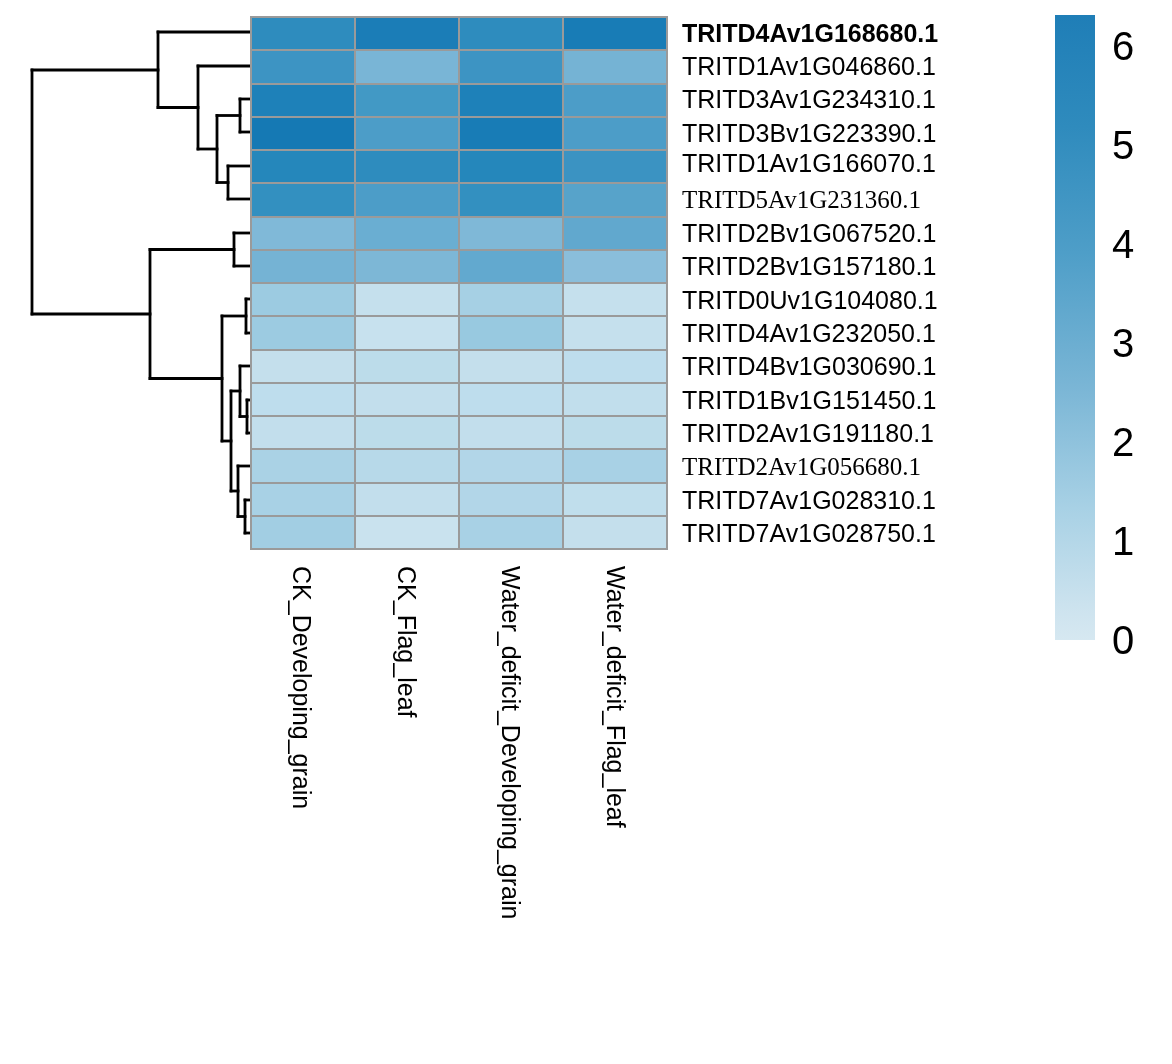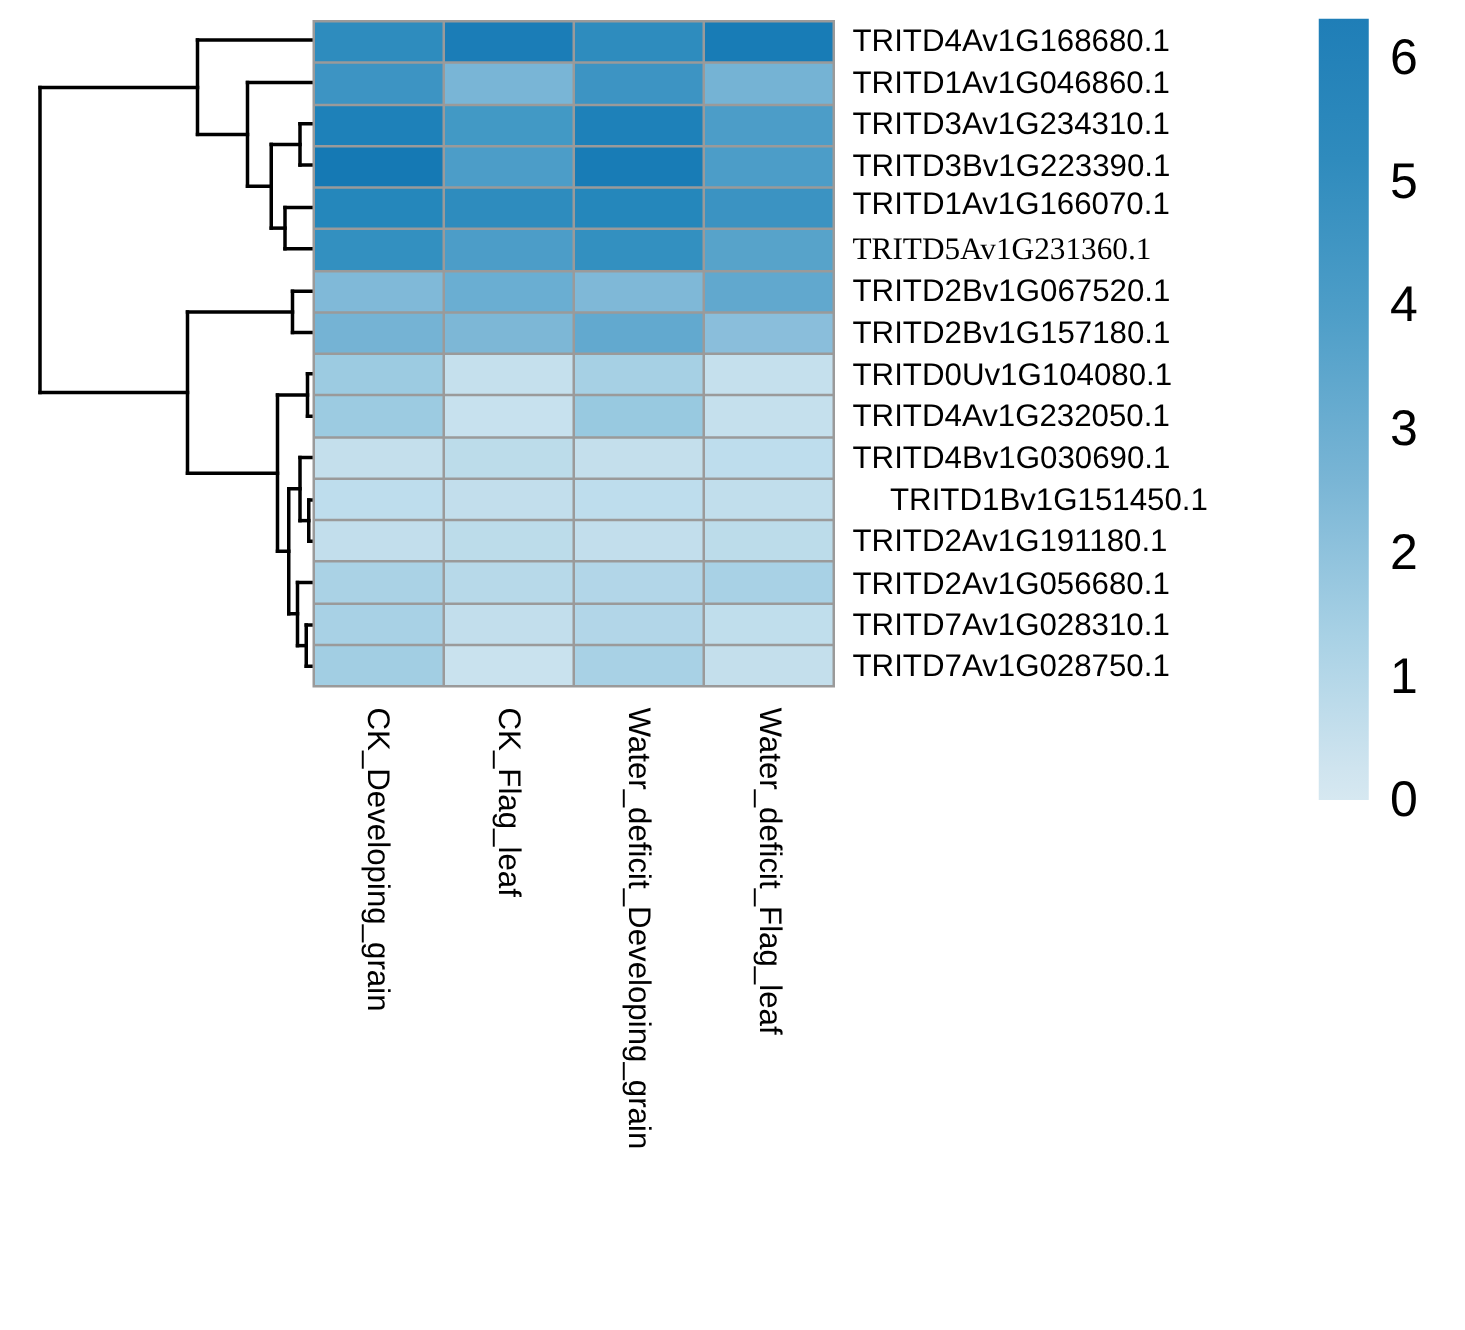--- a/index.html
+++ b/index.html
@@ -180,34 +180,34 @@
       <div class="hm-cell" style="background: rgb(194, 222, 236);"></div>
       <div class="hm-cell" style="background: rgb(178, 214, 232);"></div>
       <div class="hm-cell" style="background: rgb(192, 222, 236);"></div>
       <div class="hm-cell" style="background: rgb(162, 206, 227);"></div>
       <div class="hm-cell" style="background: rgb(201, 226, 238);"></div>
       <div class="hm-cell" style="background: rgb(168, 209, 229);"></div>
       <div class="hm-cell" style="background: rgb(196, 223, 236);"></div>
     </div>
 
   <div id="row-labels">
-      <div class="row-label" style="top: 19.6875px;">TRITD4Av1G168680.1</div>
+      <div class="row-label" style="top: 19.6875px; font-weight: bold;">TRITD4Av1G168680.1</div>
       <div class="row-label" style="top: 53.0625px;">TRITD1Av1G046860.1</div>
       <div class="row-label" style="top: 86.4375px;">TRITD3Av1G234310.1</div>
       <div class="row-label" style="top: 119.812px;">TRITD3Bv1G223390.1</div>
       <div class="row-label" style="top: 150px;">TRITD1Av1G166070.1</div>
       <div class="row-label" style="top: 186.562px; font-family: Liberation Serif, serif;">TRITD5Av1G231360.1</div>
       <div class="row-label" style="top: 219.938px;">TRITD2Bv1G067520.1</div>
       <div class="row-label" style="top: 253.312px;">TRITD2Bv1G157180.1</div>
       <div class="row-label" style="top: 286.688px;">TRITD0Uv1G104080.1</div>
       <div class="row-label" style="top: 320.062px;">TRITD4Av1G232050.1</div>
       <div class="row-label" style="top: 353.438px;">TRITD4Bv1G030690.1</div>
-      <div class="row-label" style="top: 386.812px; margin-left: 30px;">TRITD1Bv1G151450.1</div>
+      <div class="row-label" style="top: 386.812px;">TRITD1Bv1G151450.1</div>
       <div class="row-label" style="top: 420.188px;">TRITD2Av1G191180.1</div>
-      <div class="row-label" style="top: 453.562px;">TRITD2Av1G056680.1</div>
+      <div class="row-label" style="top: 453.562px; font-family: Liberation Serif, serif;">TRITD2Av1G056680.1</div>
       <div class="row-label" style="top: 486.938px;">TRITD7Av1G028310.1</div>
       <div class="row-label" style="top: 520.312px;">TRITD7Av1G028750.1</div>
     </div>
 
   <div id="col-labels">
       <div class="col-label" style="left: 315.25px;">CK_Developing_grain</div>
       <div class="col-label" style="left: 419.75px;">CK_Flag_leaf</div>
       <div class="col-label" style="left: 524.25px;">Water_deficit_Developing_grain</div>
       <div class="col-label" style="left: 628.75px;">Water_deficit_Flag_leaf</div>
     </div>

